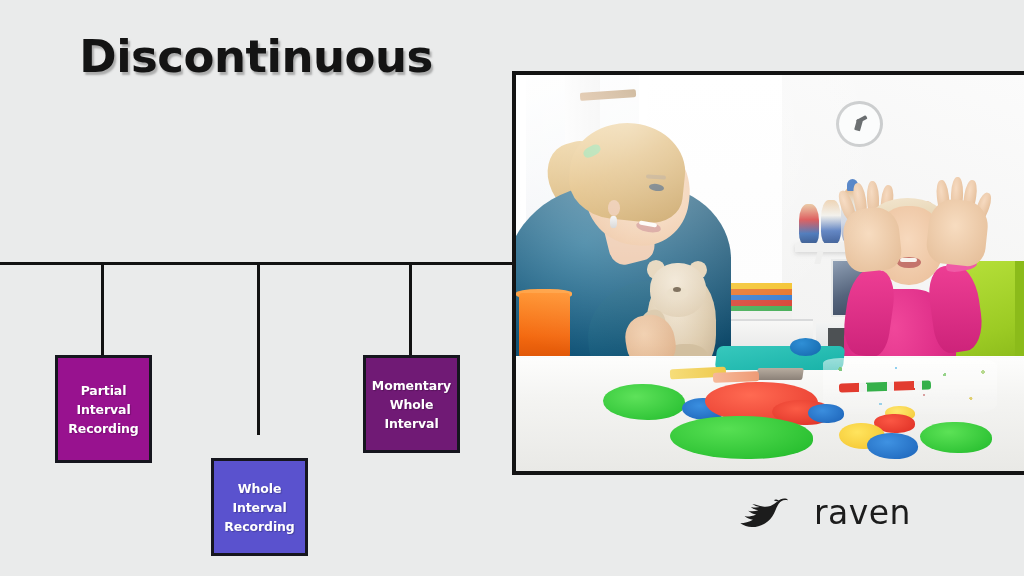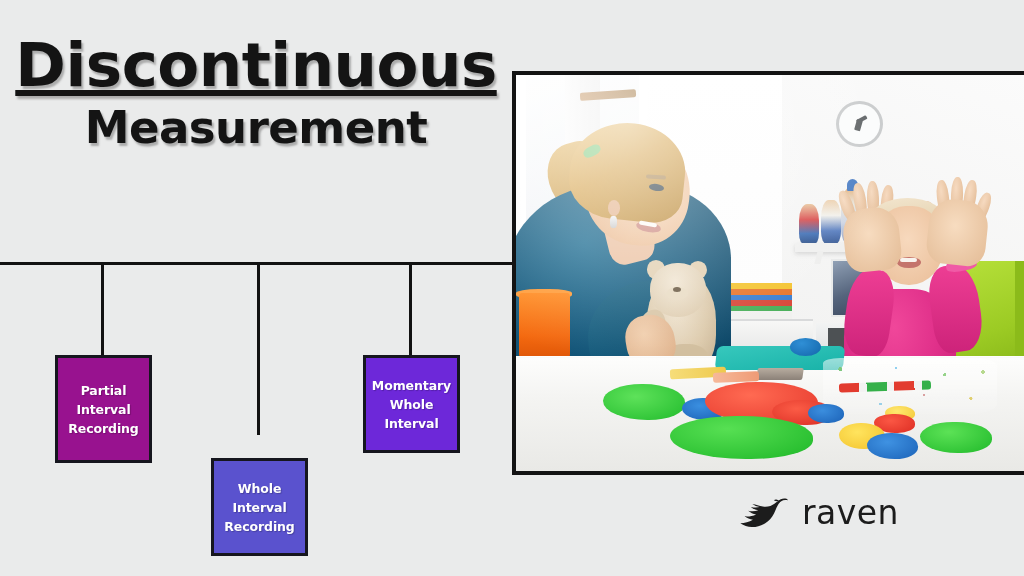--- a/index.html
+++ b/index.html
@@ -31,21 +31,21 @@
   #title-block .tline {
     font-family: "DejaVu Sans", sans-serif;
     font-weight: bold;
     color: #141414;
     letter-spacing: -0.5px;
     text-shadow: 2px 3px 2px rgba(120,120,120,0.55);
     line-height: 1.02;
     white-space: nowrap;
   }
   .tline-1 { font-size: 45px; margin-bottom: 9px; }
-  .tline-2 { font-size: 61px; margin-bottom: 9px; text-decoration: underline; }
+  .tline-2 { font-size: 45px; margin-bottom: 19px; }
   .tline-3 { font-size: 45px; }
 
   
   .hrule {
     position: absolute;
     left: 0;
     top: 262px;
     width: 513px;
     height: 3px;
     background: #121212;
@@ -75,21 +75,21 @@
     font-weight: bold;
     font-size: 12.5px;
     color: #ffffff;
     line-height: 1.52;
     letter-spacing: -0.1px;
     text-shadow: 1px 1px 1px rgba(0,0,0,0.22);
     white-space: nowrap;
   }
   #node-1 { left: 55px;  top: 355px; width: 97px; height: 108px; background: #98128f; }
   #node-2 { left: 211px; top: 458px; width: 97px; height: 98px; background: #5a52ce; }
-  #node-3 { left: 363px; top: 355px; width: 97px; height: 98px; background: #6d28d9; }
+  #node-3 { left: 363px; top: 355px; width: 97px; height: 98px; background: #701a75; }
 
   
   #photo-frame {
     position: absolute;
     left: 512px;
     top: 71px;
     width: 520px;
     height: 404px;
     box-sizing: border-box;
     border: 4px solid #131313;
@@ -354,40 +354,39 @@
      background: radial-gradient(ellipse at 22% 12%, rgba(255,255,255,0.55) 0%, rgba(255,255,255,0) 48%);
      pointer-events: none; }
 
   
   #logo {
     position: absolute;
     left: 736px;
     top: 492px;
     display: flex;
     align-items: center;
-    gap: 14px;
+    gap: 26px;
   }
   #logo-bird { display: block; }
   #logo-text {
     font-family: "DejaVu Sans", sans-serif;
     font-size: 33px;
     font-weight: normal;
     color: #1c1c1c;
     letter-spacing: 0.5px;
     line-height: 1;
   }
 </style>
 </head>
 <body>
 
 <div id="stage">
 
   <div id="title-block">
     <div class="tline tline-2">Discontinuous</div>
-    <div class="tline tline-3">Measurement</div>
   </div>
 
   <div class="hrule"></div>
   <div class="vdrop" id="vdrop-1"></div>
   <div class="vdrop" id="vdrop-2"></div>
   <div class="vdrop" id="vdrop-3"></div>
 
   <div class="node" id="node-1">
     <span class="nline">Partial</span>
     <span class="nline">Interval</span>

